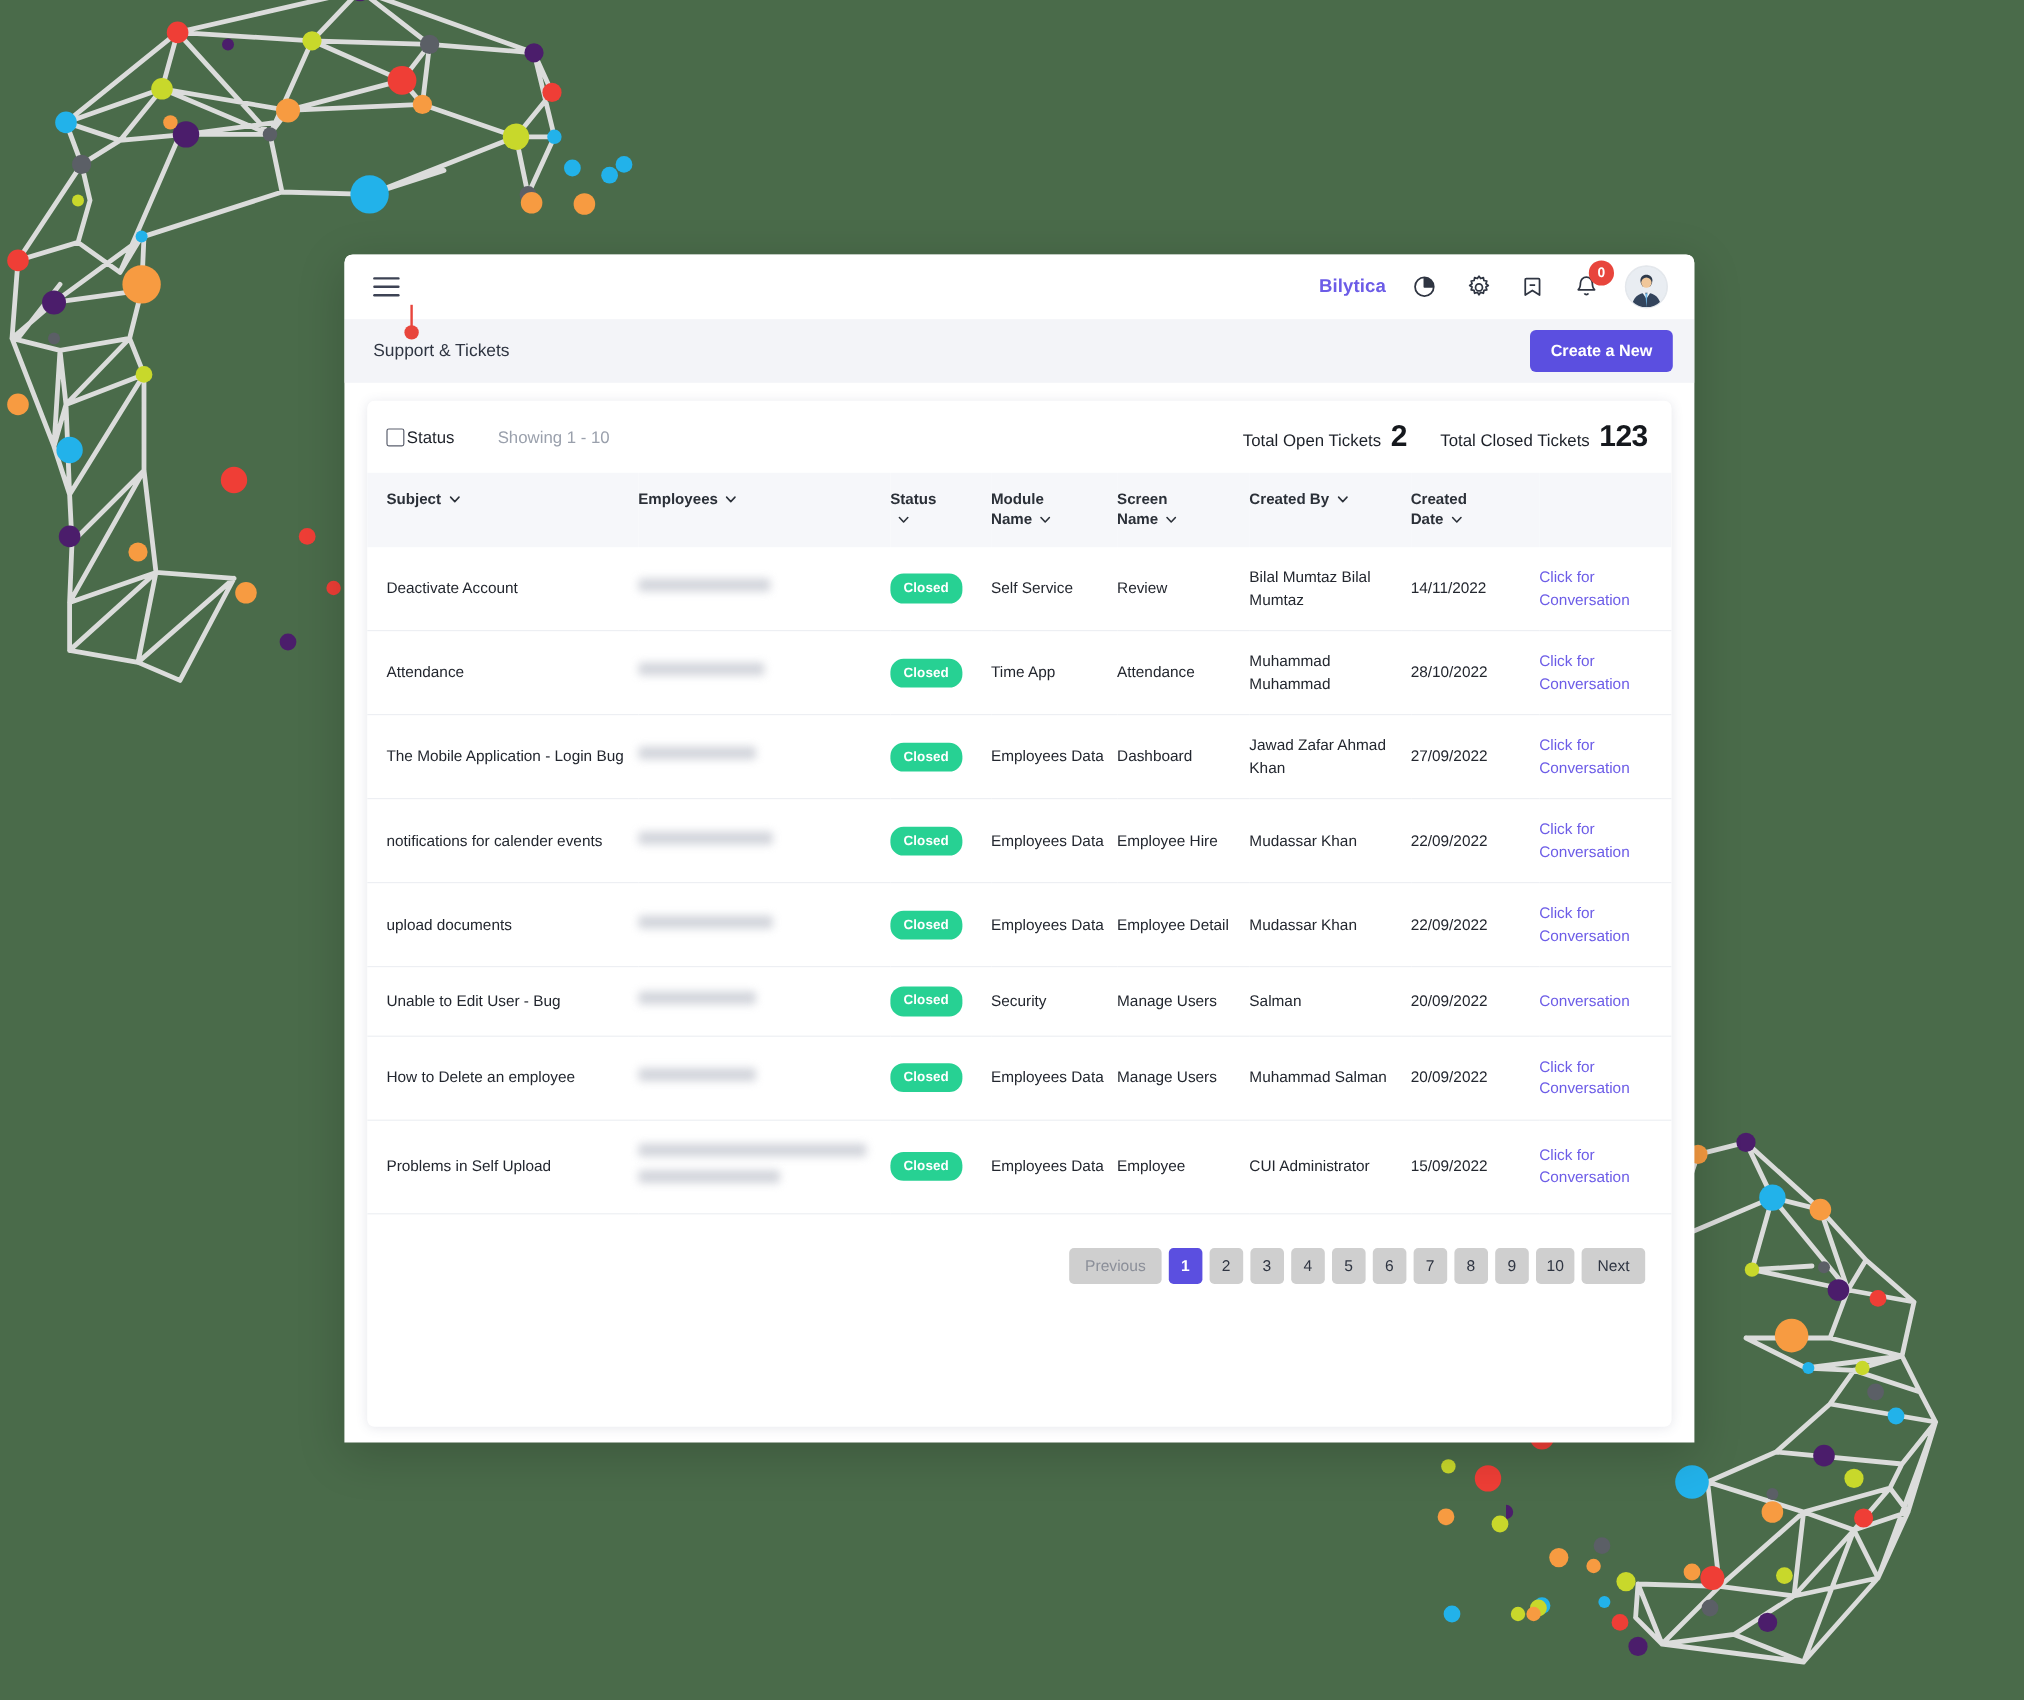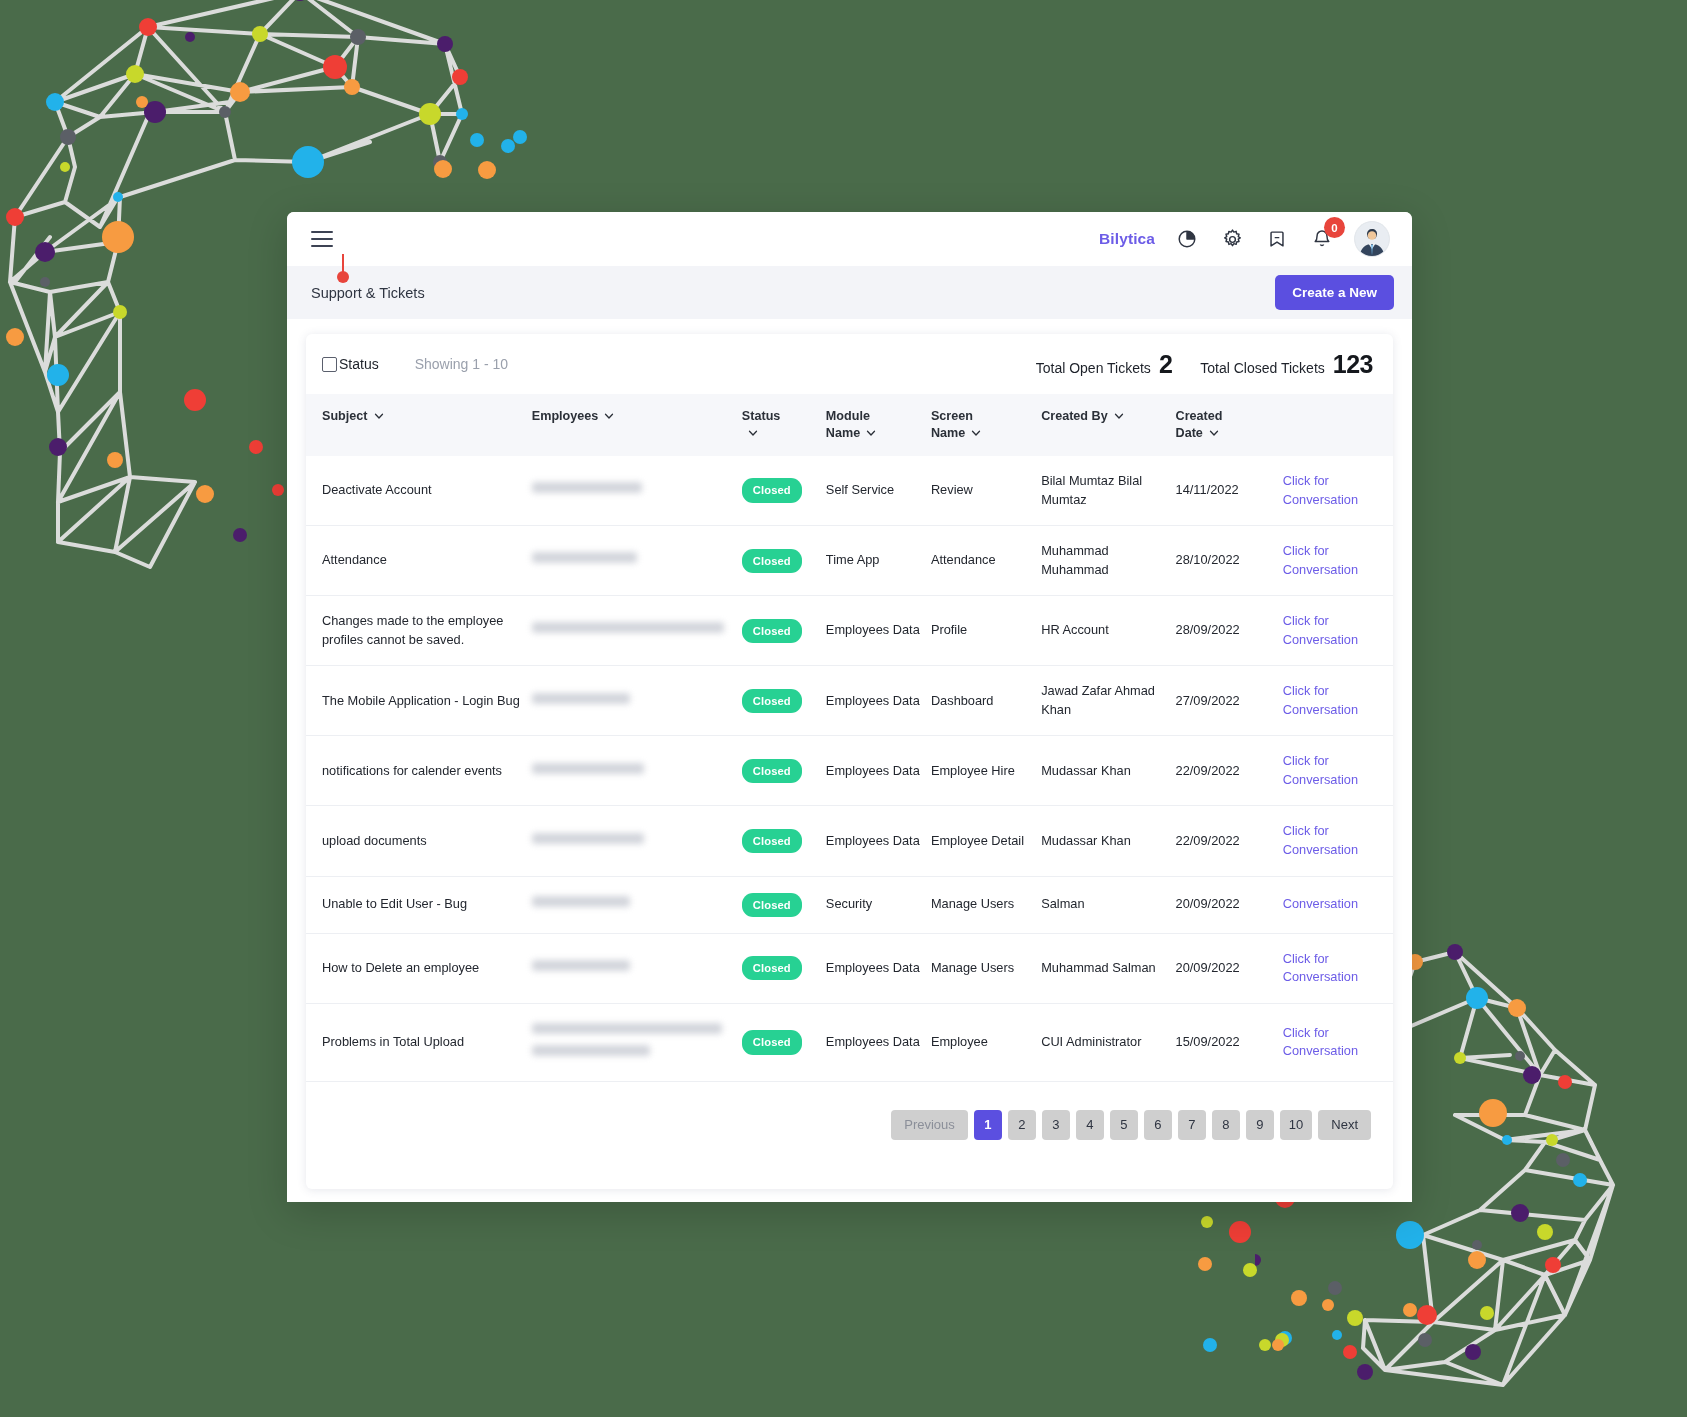--- a/index.html
+++ b/index.html
@@ -435,30 +435,20 @@
               <td>Attendance</td>
               <td><span class="redacted" style="width:105px"></span></td>
               <td><span class="pill-closed">Closed</span></td>
               <td>Time App</td>
               <td>Attendance</td>
               <td>Muhammad Muhammad</td>
               <td>28/10/2022</td>
               <td><span class="conv-link">Click for Conversation</span></td>
             </tr>
             <tr>
-              <td>Changes made to the employee profiles cannot be saved.</td>
-              <td><span class="redacted" style="width:192px"></span></td>
-              <td><span class="pill-closed">Closed</span></td>
-              <td>Employees Data</td>
-              <td>Profile</td>
-              <td>HR Account</td>
-              <td>28/09/2022</td>
-              <td><span class="conv-link">Click for Conversation</span></td>
-            </tr>
-            <tr>
               <td>The Mobile Application - Login Bug</td>
               <td><span class="redacted" style="width:98px"></span></td>
               <td><span class="pill-closed">Closed</span></td>
               <td>Employees Data</td>
               <td>Dashboard</td>
               <td>Jawad Zafar Ahmad Khan</td>
               <td>27/09/2022</td>
               <td><span class="conv-link">Click for Conversation</span></td>
             </tr>
             <tr>
@@ -495,21 +485,21 @@
               <td>How to Delete an employee</td>
               <td><span class="redacted" style="width:98px"></span></td>
               <td><span class="pill-closed">Closed</span></td>
               <td>Employees Data</td>
               <td>Manage Users</td>
               <td>Muhammad Salman</td>
               <td>20/09/2022</td>
               <td><span class="conv-link">Click for Conversation</span></td>
             </tr>
             <tr>
-              <td>Problems in Total Upload</td>
+              <td>Problems in Self Upload</td>
               <td><span class="redacted" style="width:190px"></span><br><span class="redacted" style="width:118px"></span></td>
               <td><span class="pill-closed">Closed</span></td>
               <td>Employees Data</td>
               <td>Employee</td>
               <td>CUI Administrator</td>
               <td>15/09/2022</td>
               <td><span class="conv-link">Click for Conversation</span></td>
             </tr>
           </tbody>
       </table>

